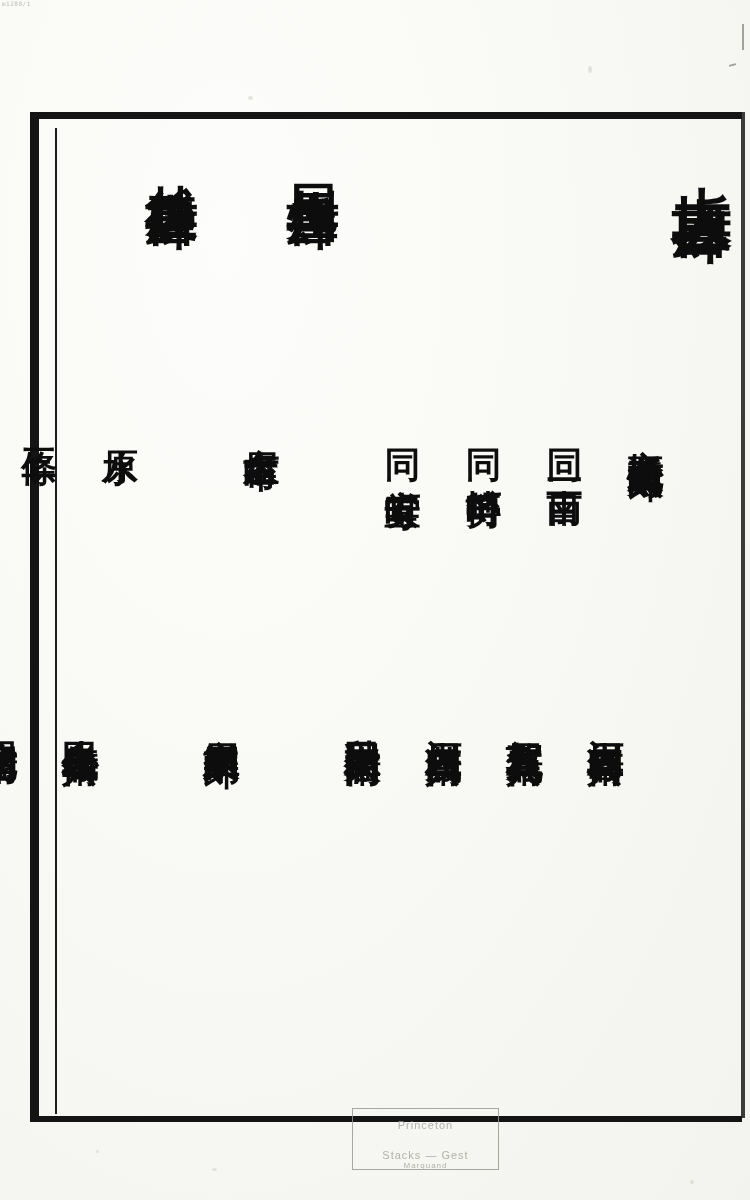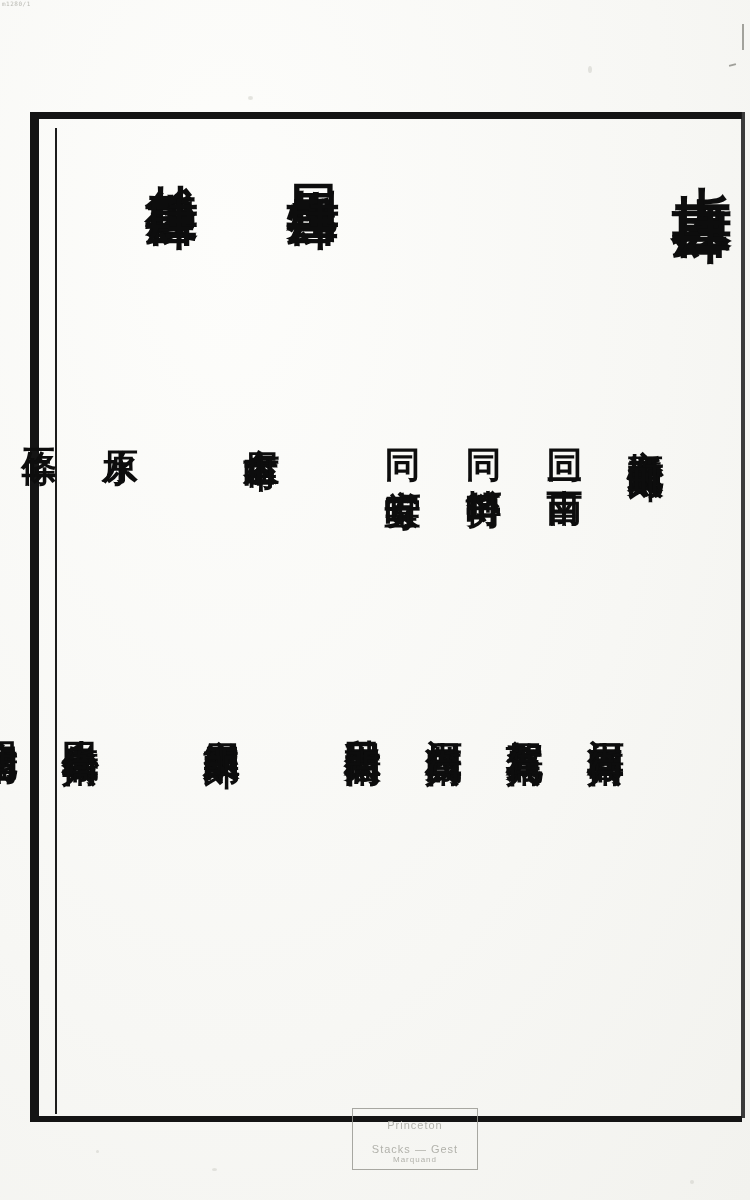--- a/index.html
+++ b/index.html
@@ -160,31 +160,31 @@
     font-weight: 700;
     width: 54px;
     padding-top: 590px;
   }
 
   
   #stamp {
     position: absolute;
     left: 352px;
     top: 1108px;
-    width: 126px;
+    width: 147px;
     height: 62px;
     border: 1.5px solid #9a9a93;
     box-sizing: border-box;
     text-align: center;
     color: #a6a69f;
     font-family: "Liberation Sans", sans-serif;
     opacity: .85;
   }
   #stamp .s1 { font-size: 11px; margin-top: 10px; letter-spacing: 1px; }
-  #stamp .s2 { font-size: 11px; margin-top: 12px; letter-spacing: 1px; }
+  #stamp .s2 { font-size: 11px; margin-top: 18px; letter-spacing: 1px; }
   #stamp .s3 { font-size: 8px; letter-spacing: 1px; }
 </style>
 </head>
 <body>
 
 <div id="page">
 
   <div id="corner-mark">m1280/1</div>
   <div id="edge-rule"></div>
   <div id="edge-tick"></div>

